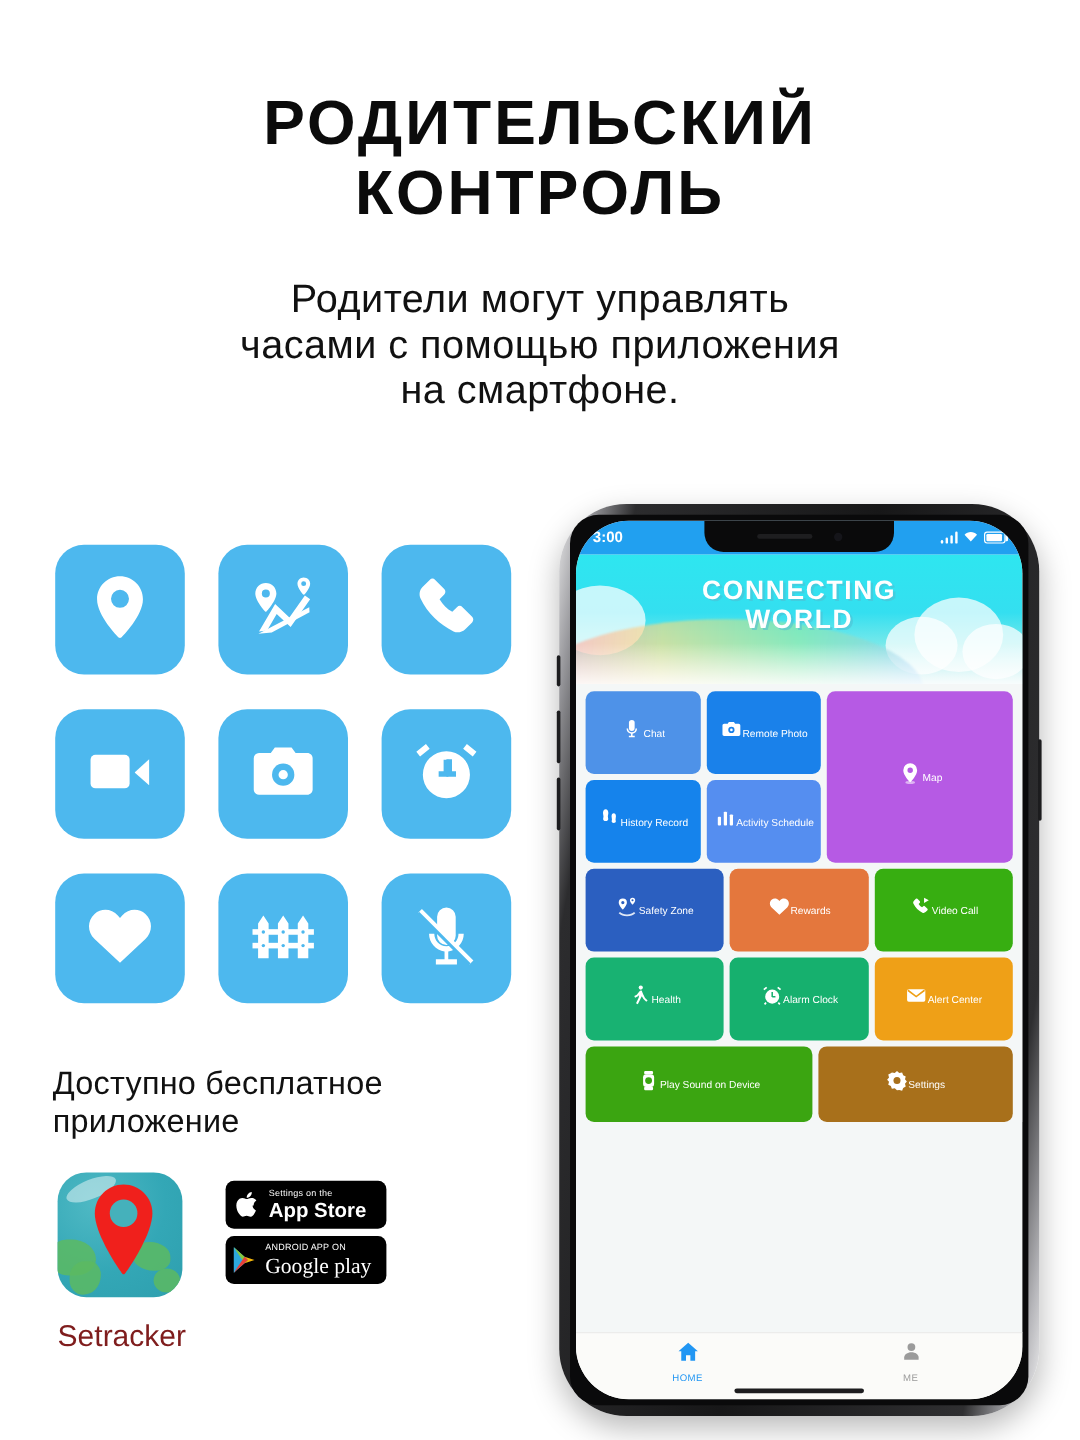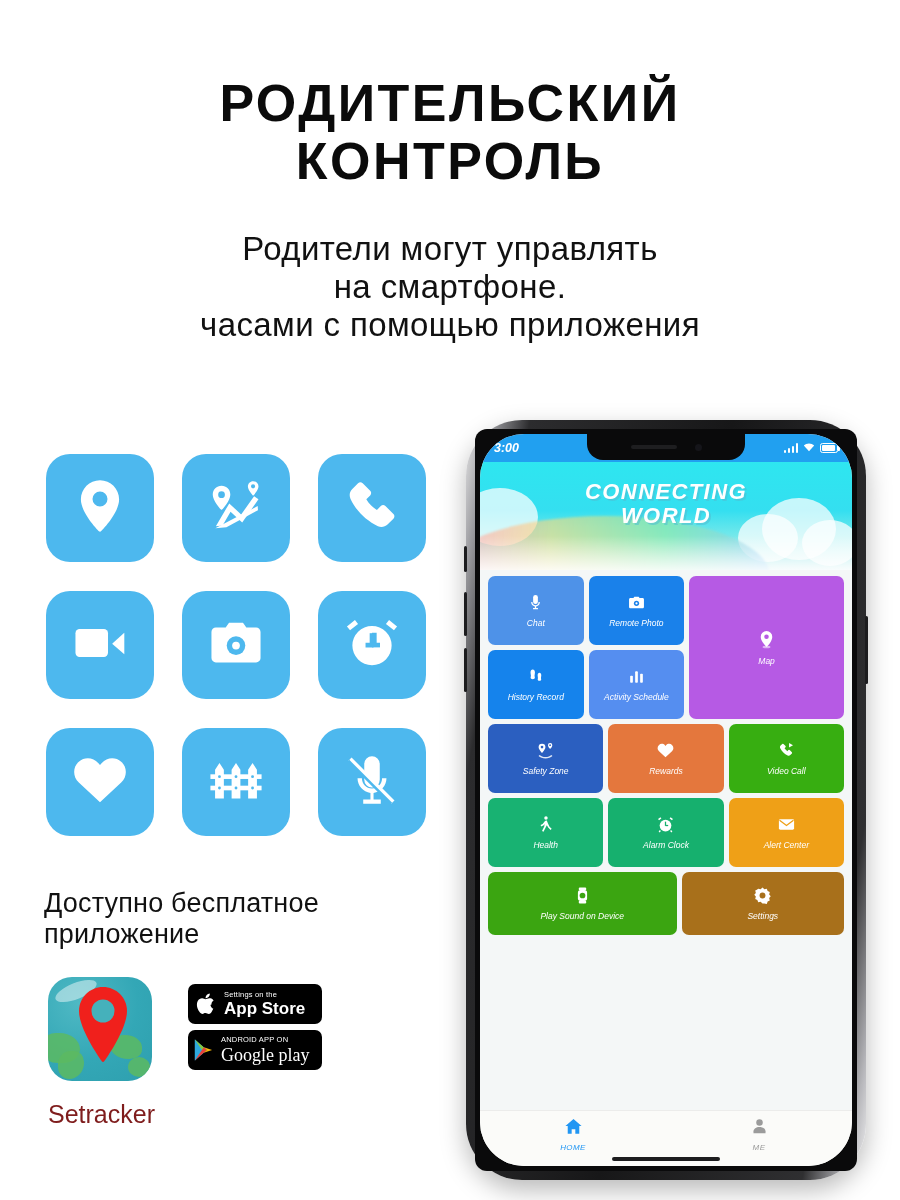--- a/index.html
+++ b/index.html
@@ -94,24 +94,23 @@
   .phone {
     position: absolute; left: 466px; top: 398px;
     width: 400px; height: 760px;
     border-radius: 56px;
     background: linear-gradient(100deg,#e9e9ea 0%,#9a9a9e 5%,#2c2c2e 12%,#171718 50%,#2f2f31 88%,#b7b7bb 96%,#f2f2f3 100%);
     box-shadow: 0 10px 26px rgba(0,0,0,.28);
     padding: 9px;
   }
   .phone-inner {
     position: relative; width: 100%; height: 100%;
-    border-radius: 12px;
+    border-radius: 24px;
     background: #0a0a0b;
     padding: 5px;
-    font-style: italic;
   }
   .screen {
     position: relative; width: 100%; height: 100%;
     border-radius: 44px; overflow: hidden;
     background: #f4f7f7;
   }
   .notch {
     position: absolute; left: 50%; transform: translateX(-50%); top: 0;
     width: 158px; height: 26px; background: #0a0a0b;
     border-bottom-left-radius: 16px; border-bottom-right-radius: 16px;
@@ -171,21 +170,21 @@
   .grid-b {
     display: grid; grid-template-columns: repeat(3,1fr);
     grid-template-rows: 69px 69px; gap: 5px; margin-top: 5px;
   }
   .grid-c {
     display: grid; grid-template-columns: 1.16fr 1fr;
     grid-template-rows: 63px; gap: 5px; margin-top: 5px;
   }
   .tile {
     border-radius: 7px;
-    display: flex; flex-direction: column;
+    display: flex; flex-direction: row;
     align-items: center; justify-content: center;
     color: #fff; text-align: center;
     font-size: 8.5px; line-height: 10px;
     padding: 4px;
   }
   .tile svg { width: 19px; height: 19px; fill: #fff; margin-bottom: 4px; }
   .tile.big svg { width: 21px; height: 21px; }
   .tile .tlabel { display: block; }
   .span2 { grid-row: span 2; align-items: center; }
 
@@ -219,22 +218,22 @@
 
 <div class="page">
 
   <div class="headline">
     <span>РОДИТЕЛЬСКИЙ</span>
     <span class="l2">КОНТРОЛЬ</span>
   </div>
 
   <div class="subhead">
     <span>Родители могут управлять</span>
+    <span>часами с помощью приложения</span>
     <span>на смартфоне.</span>
-    <span>часами с помощью приложения</span>
   </div>
 
   <div class="icon-grid">
 
     <div class="icon-tile">
       <span>
         <svg viewBox="0 0 24 24">
             <path d="M12 2C7.9 2 4.6 5.3 4.6 9.4c0 5.3 6.6 12 7 12.4.2.2.6.2.8 0 .4-.4 7-7.1 7-12.4C19.4 5.3 16.1 2 12 2zm0 10.2a2.9 2.9 0 1 1 0-5.8 2.9 2.9 0 0 1 0 5.8z"></path>
           </svg>
       </span>

